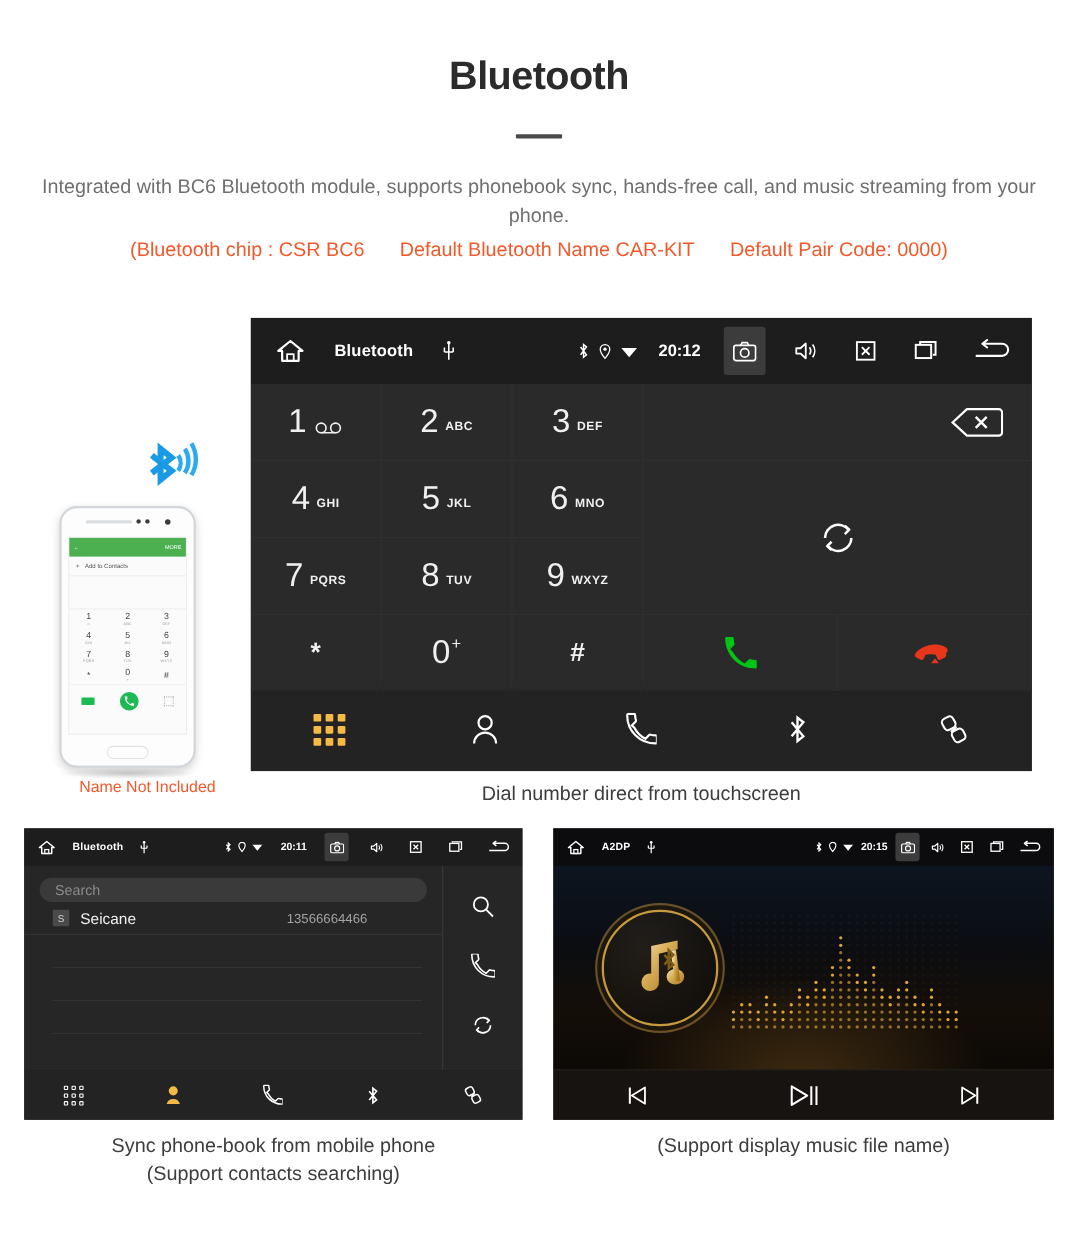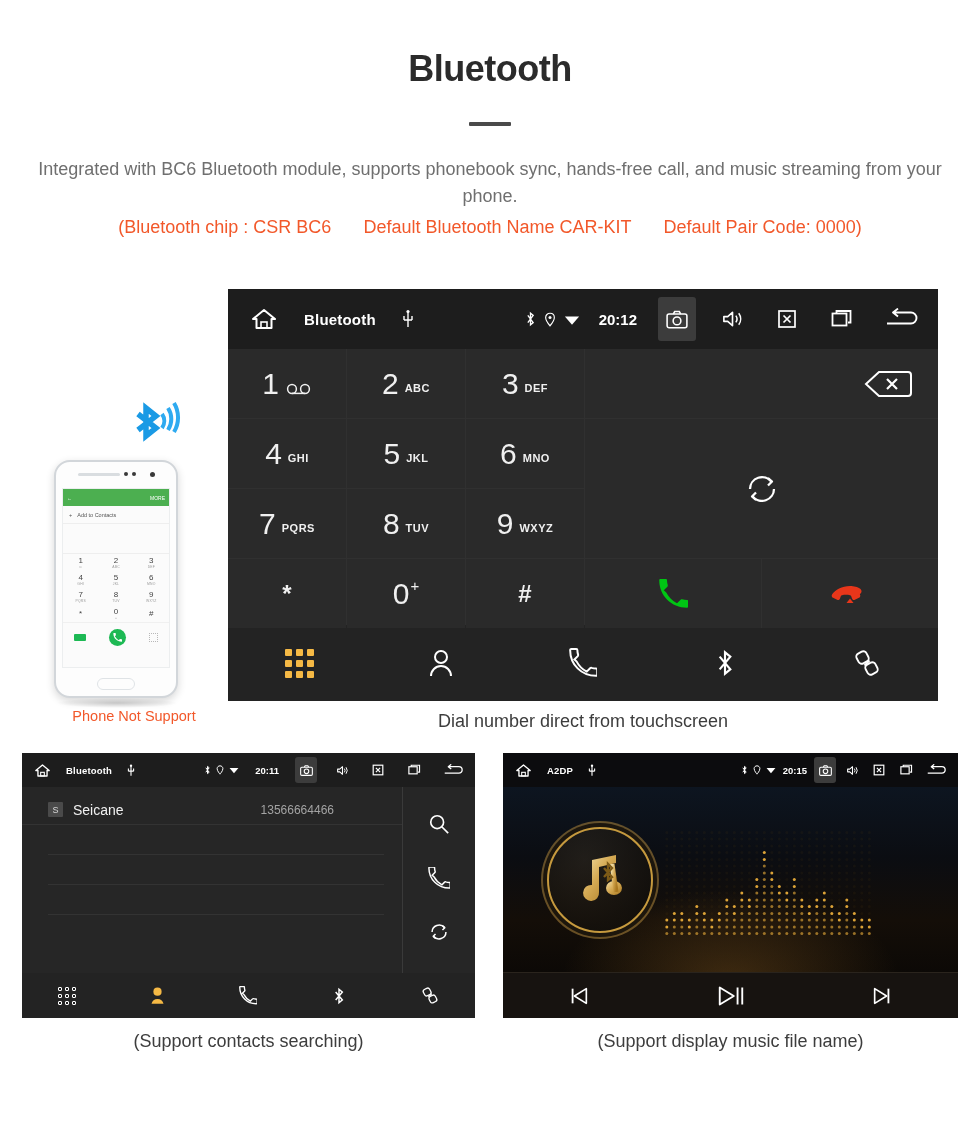--- a/index.html
+++ b/index.html
@@ -412,21 +412,21 @@
           <svg width="9" height="9" viewBox="0 0 24 24" fill="#fff">
               <path d="M6.6 10.8c1.9 3.7 5 6.7 8.6 8.6l2.9-2.9c.4-.4.9-.5 1.3-.3 1.2.4 2.5.6 3.8.6.6 0 1 .4 1 1V22c0 .6-.4 1-1 1C10.7 23 1 13.3 1 1c0-.6.4-1 1-1h4.2c.6 0 1 .4 1 1 0 1.3.2 2.6.6 3.8.1.4 0 .9-.3 1.3l-2.9 2.9z"></path>
             </svg>
         </span>
         <span style="width:9px;height:9px;border:1px dotted #b8b8b8;"></span>
       </div>
     </div>
     <div class="phone-home"></div>
   </div>
   <div class="phone-shadow"></div>
-  <div class="not-included">Phone Not Support</div>
+  <div class="not-included">Name Not Included</div>
 </div>
 
 <div class="unit-main">
   <div class="statusbar">
     <div class="sb-left">
       <svg width="28" height="24" viewBox="0 0 28 24">
         <path d="M14 3 L25 12 L21.5 12 L21.5 21 L6.5 21 L6.5 12 L3 12 Z" fill="none" stroke="#fff" stroke-width="2" stroke-linejoin="round"></path>
         <rect x="11" y="15" width="6" height="6" fill="none" stroke="#fff" stroke-width="1.6"></rect>
       </svg>
       <span class="sb-title">Bluetooth</span>
@@ -666,20 +666,21 @@
       <div class="sb-btn" style="width:28px">
         <svg width="24" height="13" viewBox="0 0 40 22">
           <path d="M6 15.5 L30 15.5 A5.5 5.5 0 0 0 30 4.5 L12 4.5 L17 0.6 M12 4.5 L17 8.4" fill="none" stroke="#fff" stroke-width="2.2" stroke-linejoin="round"></path>
         </svg>
       </div>
     </div>
   </div>
 
   <div class="pb-body">
     <div class="pb-list">
+      <div class="pb-search">Search</div>
       <div class="pb-row">
         <span class="pb-avatar">S</span>
         <span>Seicane</span>
         <span class="pb-num">13566664466</span>
       </div>
       <div class="pb-empty"></div>
       <div class="pb-empty"></div>
       <div class="pb-empty"></div>
     </div>
     <div class="pb-rail">
@@ -739,20 +740,21 @@
       <svg width="18" height="19" viewBox="0 0 28 30">
         <rect x="4" y="4" width="11" height="11" rx="3.5" transform="rotate(-28 9.5 9.5)" fill="none" stroke="currentColor" stroke-width="2.1"></rect>
         <rect x="13" y="15" width="11" height="11" rx="3.5" transform="rotate(-28 18.5 20.5)" fill="none" stroke="currentColor" stroke-width="2.1"></rect>
         <path d="M11.5 17.5 L16.5 12.5" stroke="currentColor" stroke-width="2.1"></path>
       </svg>
     </div>
   </div>
 </div>
 
 <div class="caption cap-left">
+  <div>Sync phone-book from mobile phone</div>
   <div>(Support contacts searching)</div>
 </div>
 
 <div class="unit-mu">
   <div class="statusbar">
     <div class="sb-left">
       <svg width="17" height="15" viewBox="0 0 28 24">
         <path d="M14 3 L25 12 L21.5 12 L21.5 21 L6.5 21 L6.5 12 L3 12 Z" fill="none" stroke="#fff" stroke-width="2.2" stroke-linejoin="round"></path>
         <rect x="11" y="15" width="6" height="6" fill="none" stroke="#fff" stroke-width="1.8"></rect>
       </svg>

